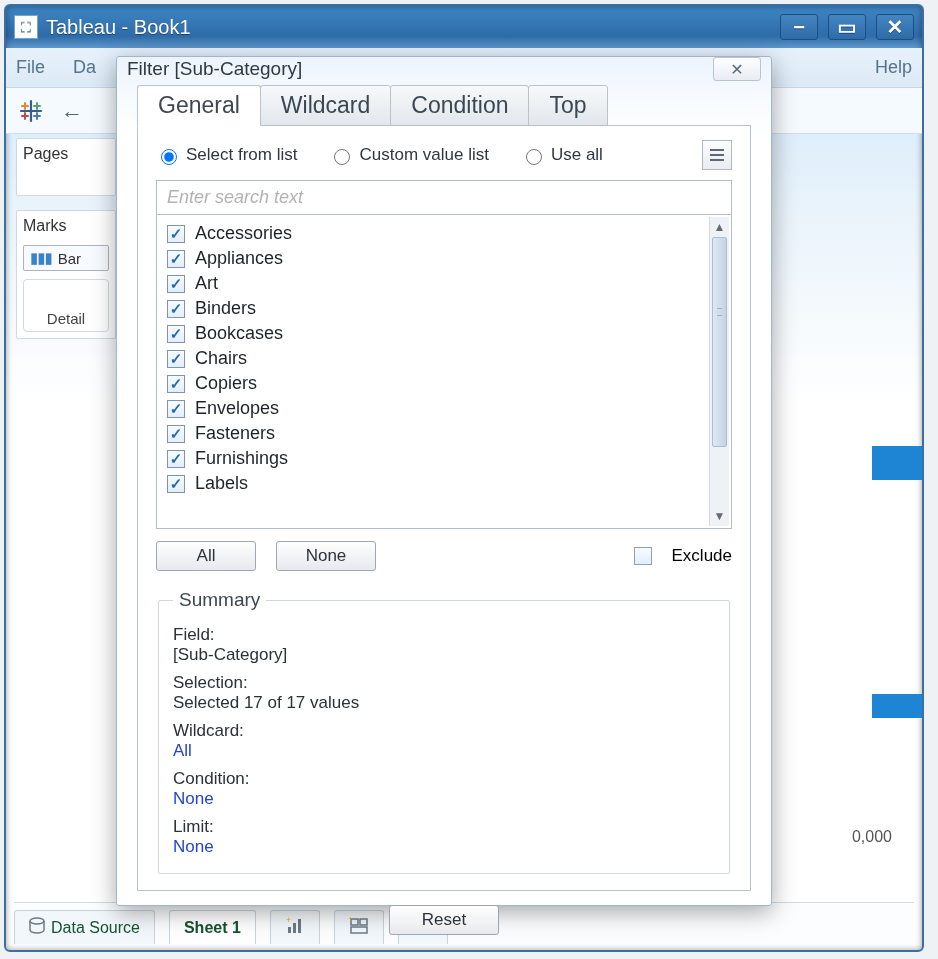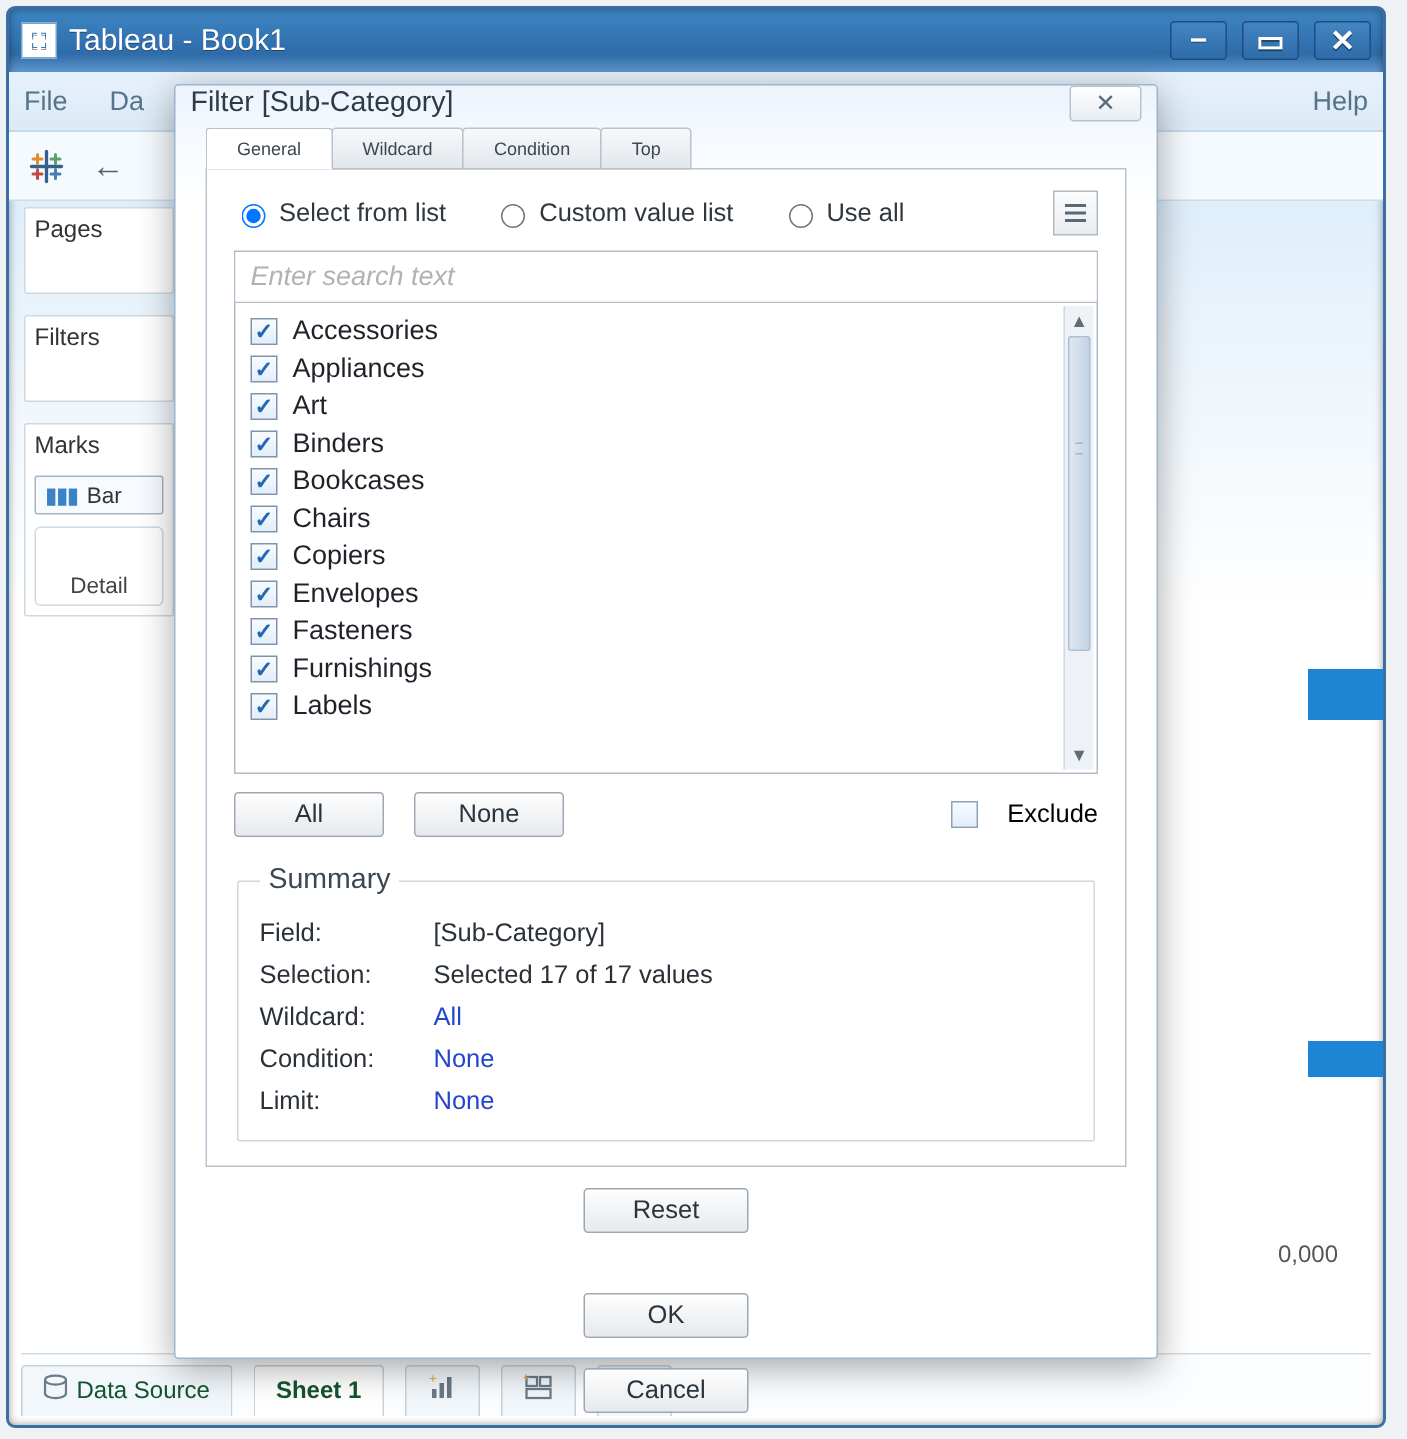--- a/index.html
+++ b/index.html
@@ -204,21 +204,21 @@
   
   .tabstrip {
     display:flex;
     padding: 0 20px;
     margin-top: 4px;
   }
   .tab {
     padding: 6px 20px;
     border: 1px solid #b8c3cd;
     background: linear-gradient(to bottom, #f7f9fb, #e2e7ec);
-    color:#3c4752; font-size:12px;
+    color:#3c4752; font-size:23px;
     border-radius: 3px 3px 0 0;
     margin-right: -1px;
     position: relative;
   }
   .tab.active{
     background:#fff;
     border-bottom-color:#fff;
     z-index: 2;
   }
   .tabpage {
@@ -302,21 +302,21 @@
   }
 
   
   .summary-fs {
     margin-top: 18px;
     border:1px solid #cfd8e1;
     border-radius:2px;
     padding: 10px 14px 12px;
   }
   .summary-fs legend { padding: 0 6px; font-size:19px; color:#3c4752; }
-  .sum-row { display:flex; gap: 16px; font-size:17px; padding:4px 0;}
+  .sum-row { display:flex; font-size:17px; padding:4px 0;flex-direction:column;}
   .sum-label { width: 100px; color:#2a3138; }
   .sum-val { color:#2a3138; }
   .sum-val.link { color:#2245cc; }
 
   
   .dlg-buttons {
     display:flex; align-items:center;
     padding: 0 24px 16px;
     gap: 20px;
     flex-direction: column;
@@ -366,24 +366,20 @@
       </svg>
     </span>
     <span class="tb-icon">←</span>
   </div>
 
   <div class="sidebar">
     <div class="panel">
       <div class="panel-title">Pages</div>
       <div class="panel-body"></div>
     </div>
-    <div class="panel">
-      <div class="panel-title">Filters</div>
-      <div class="panel-body"></div>
-    </div>
     <div class="panel marks-panel">
       <div class="panel-title">Marks</div>
       <div class="panel-body">
         <div class="bar-pill">
           <span class="bar-icon">▮▮▮</span>
           <span>Bar</span>
         </div>
         <div class="marks-cards">
           <div class="marks-card">
             <div class="mc-icon" style="visibility:hidden">.</div>

